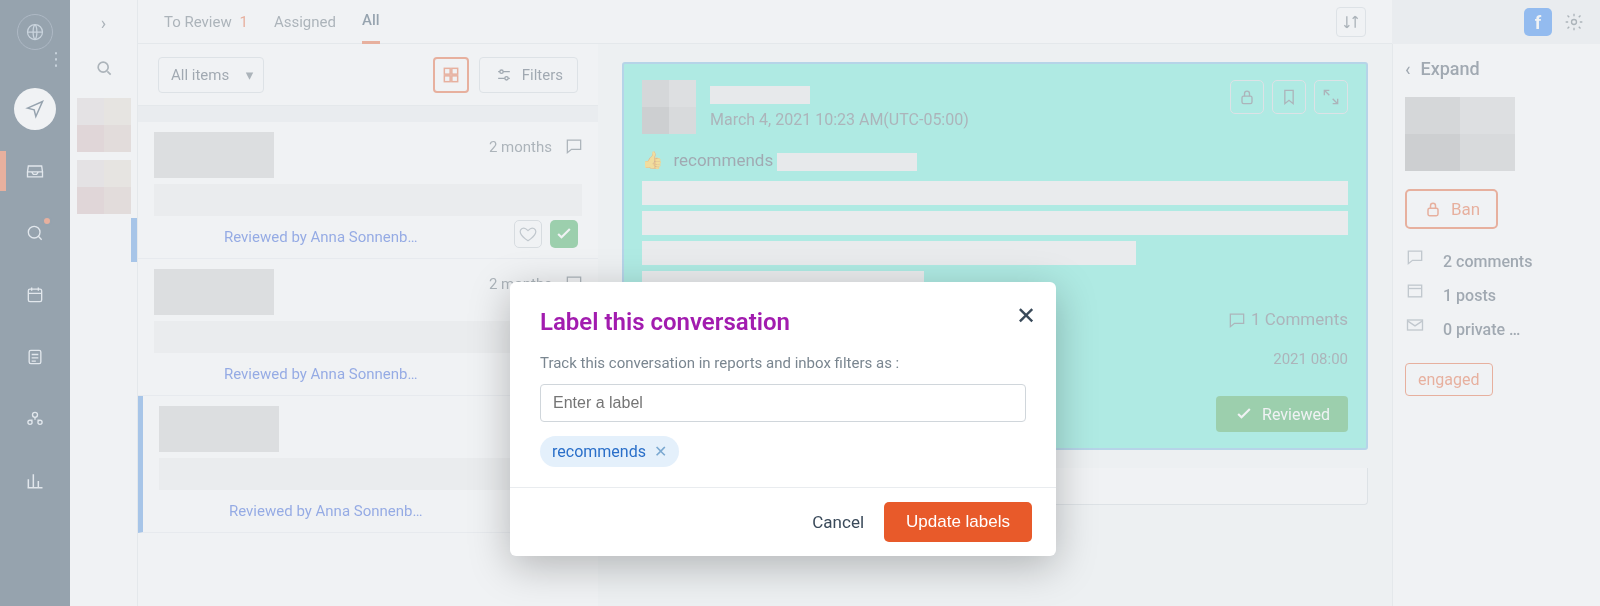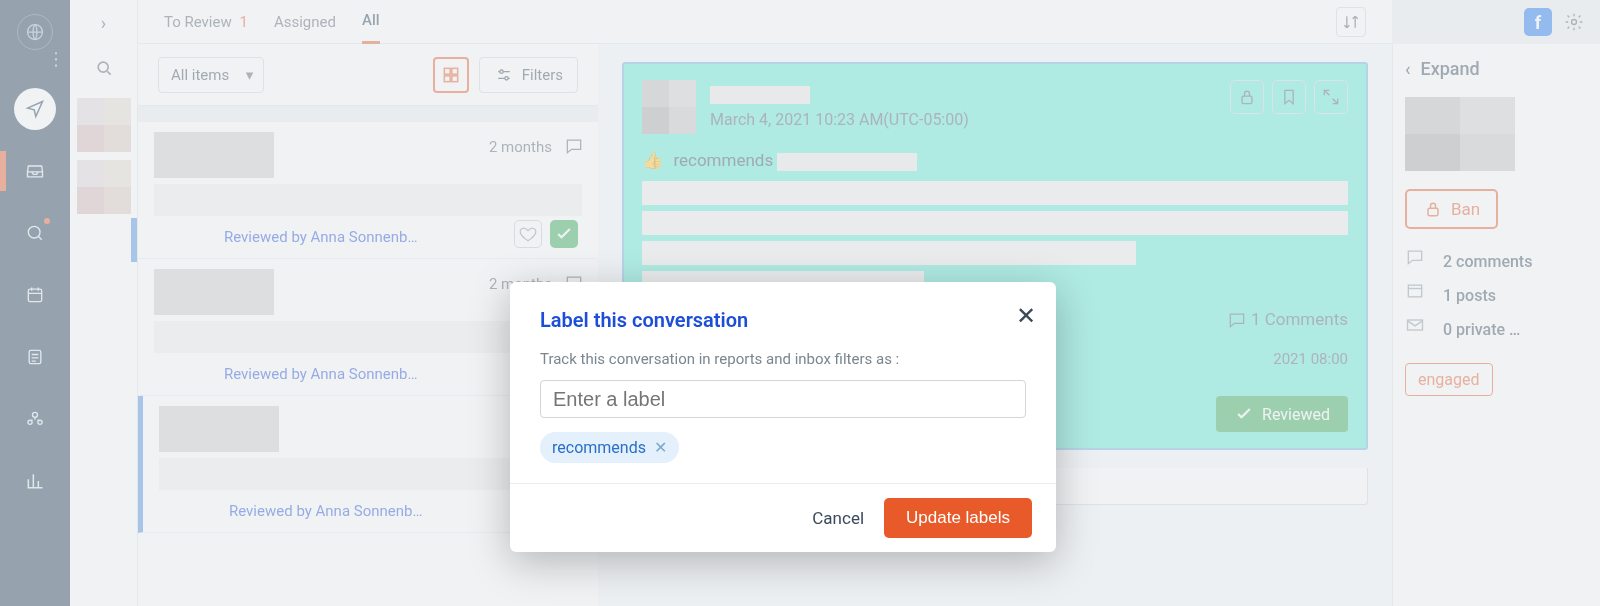--- a/index.html
+++ b/index.html
@@ -76,25 +76,25 @@
   .rav div{background:#bcbcbc;} .rav div:nth-child(2){background:#d0d0d0;} .rav div:nth-child(3){background:#a8a8a8;} .rav div:nth-child(4){background:#c4c4c4;}
   .rpanel .ban{border:2px solid #e85a2a;color:#e85a2a;border-radius:5px;padding:8px 16px;font-size:17px;display:inline-flex;align-items:center;gap:8px;margin-bottom:8px;cursor:pointer;justify-content:flex-end;}
   .rpanel .stat{display:flex;align-items:flex-end;gap:18px;color:#3a4a5a;font-size:16px;font-weight:500;margin:10px 0;}
   .rpanel .stat svg,.rpanel .stat .ic{color:#8a96a0;}
   .rpanel .labelbtn{border:1px solid #d0d6db;border-radius:4px;padding:8px 12px;font-size:16px;display:flex;align-items:center;gap:8px;color:#3a4a5a;margin-top:18px;cursor:pointer;}
   .rpanel .tag{display:inline-block;border:1px solid #e85a2a;color:#e85a2a;border-radius:4px;padding:6px 12px;font-size:16px;margin-top:14px;}
   
   .overlay{position:absolute;inset:0;background:rgba(230,233,236,0.6);z-index:5;}
   .modal{position:absolute;left:510px;top:282px;width:546px;background:#fff;border-radius:6px;box-shadow:0 10px 40px rgba(0,0,0,0.25);z-index:6;}
   .modal .mhead{padding:26px 30px 10px;}
-  .modal .mtitle{font-size:20px;font-weight:600;color:#1d4ed8;}
+  .modal .mtitle{font-size:24px;font-weight:600;color:#a21caf;}
   .modal .close{position:absolute;right:20px;top:20px;font-size:24px;color:#3a4a5a;cursor:pointer;}
   .modal .mbody{padding:0 30px 20px;}
   .modal .sub{color:#7a8690;font-size:15px;margin:8px 0 12px;}
-  .modal input{width:100%;height:38px;border:1px solid #d0d6db;border-radius:4px;padding:8px 12px;font-size:20px;outline:none;}
+  .modal input{width:100%;height:38px;border:1px solid #d0d6db;border-radius:4px;padding:8px 12px;font-size:16px;outline:none;}
   .modal .chip{display:inline-flex;align-items:center;gap:8px;background:#e4f0fb;color:#2a6fc9;border-radius:16px;padding:6px 12px;font-size:16px;margin-top:14px;}
   .modal .chip .x{color:#7aa8d0;cursor:pointer;}
   .modal .mfoot{border-top:1px solid #e9ecef;padding:14px 24px;display:flex;justify-content:flex-end;gap:20px;align-items:center;}
   .modal .cancel{color:#3a4a5a;font-size:17px;cursor:pointer;}
   .modal .update{background:#e85a2a;color:#fff;border:none;border-radius:5px;padding:10px 22px;font-size:17px;cursor:pointer;}
   svg{width:20px;height:20px;}
 </style>
 </head>
 <body>
 

